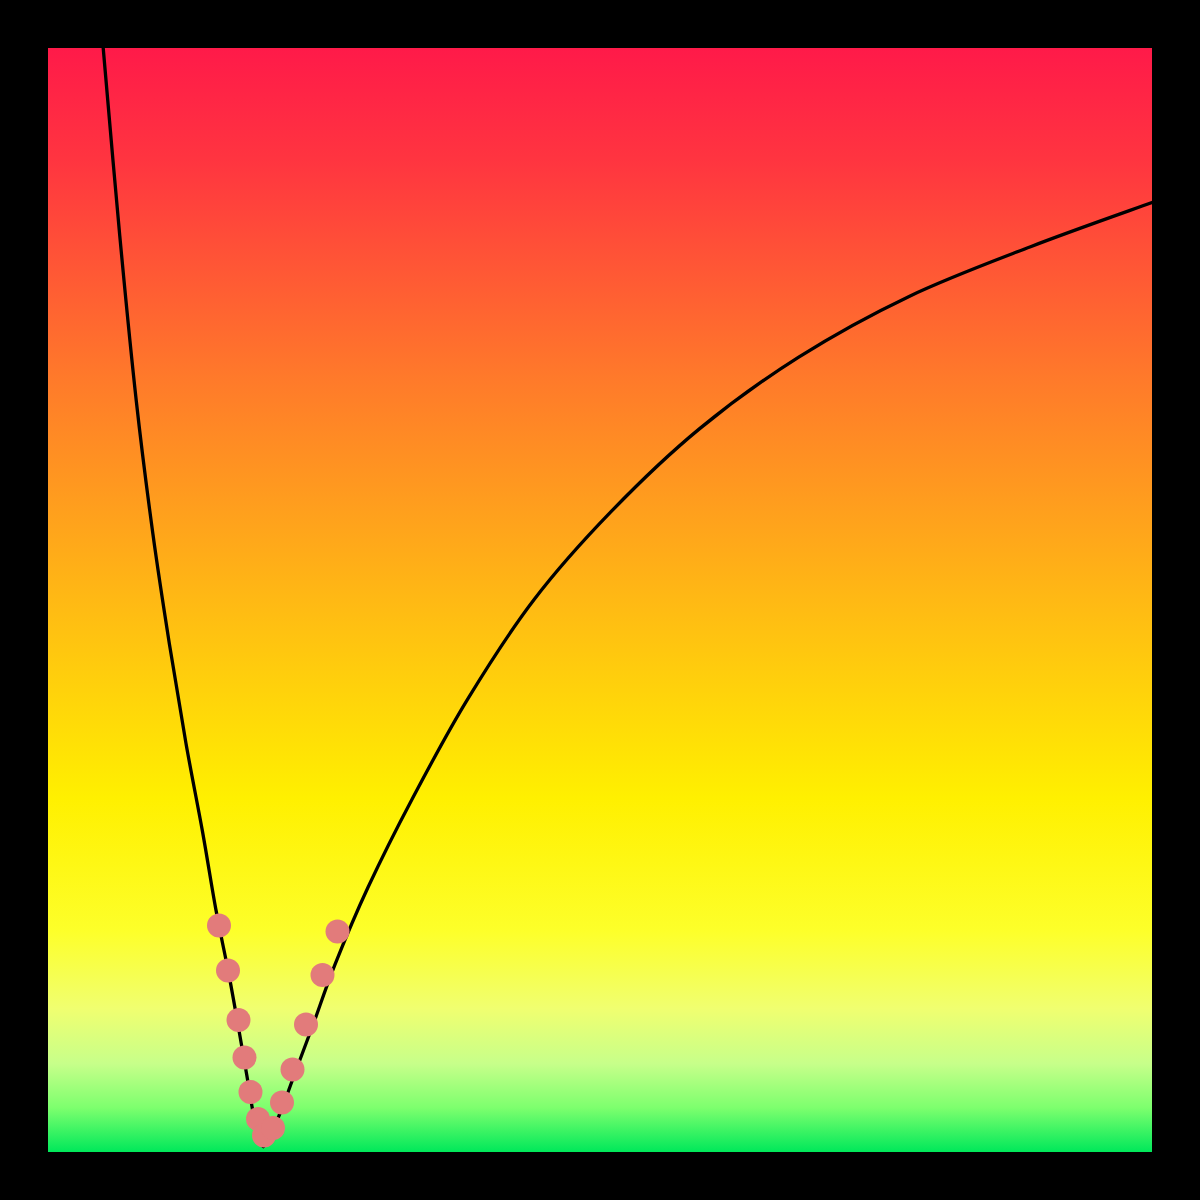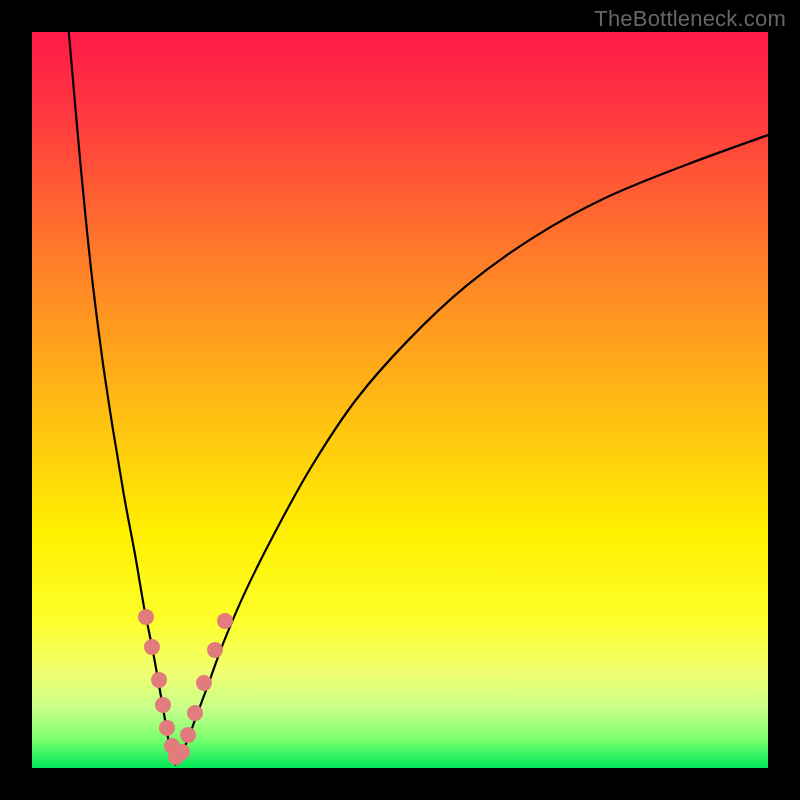--- a/index.html
+++ b/index.html
@@ -92,14 +92,13 @@
         <div class="dot" style="left: 144.256px; top: 724.96px;"></div>
         <div class="dot" style="left: 150.144px; top: 719.808px;"></div>
         <div class="dot" style="left: 156.032px; top: 702.88px;"></div>
         <div class="dot" style="left: 163.392px; top: 680.8px;"></div>
         <div class="dot" style="left: 172.224px; top: 651.36px;"></div>
         <div class="dot" style="left: 182.528px; top: 618.24px;"></div>
         <div class="dot" style="left: 192.832px; top: 588.8px;"></div>
       </div>
   </div>
 
-  <div class="watermark">TheBottleneck.com</div>
 </div>
 
 </body></html>

